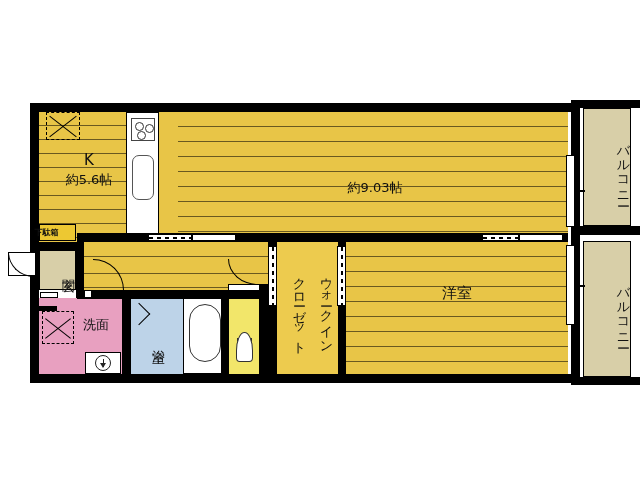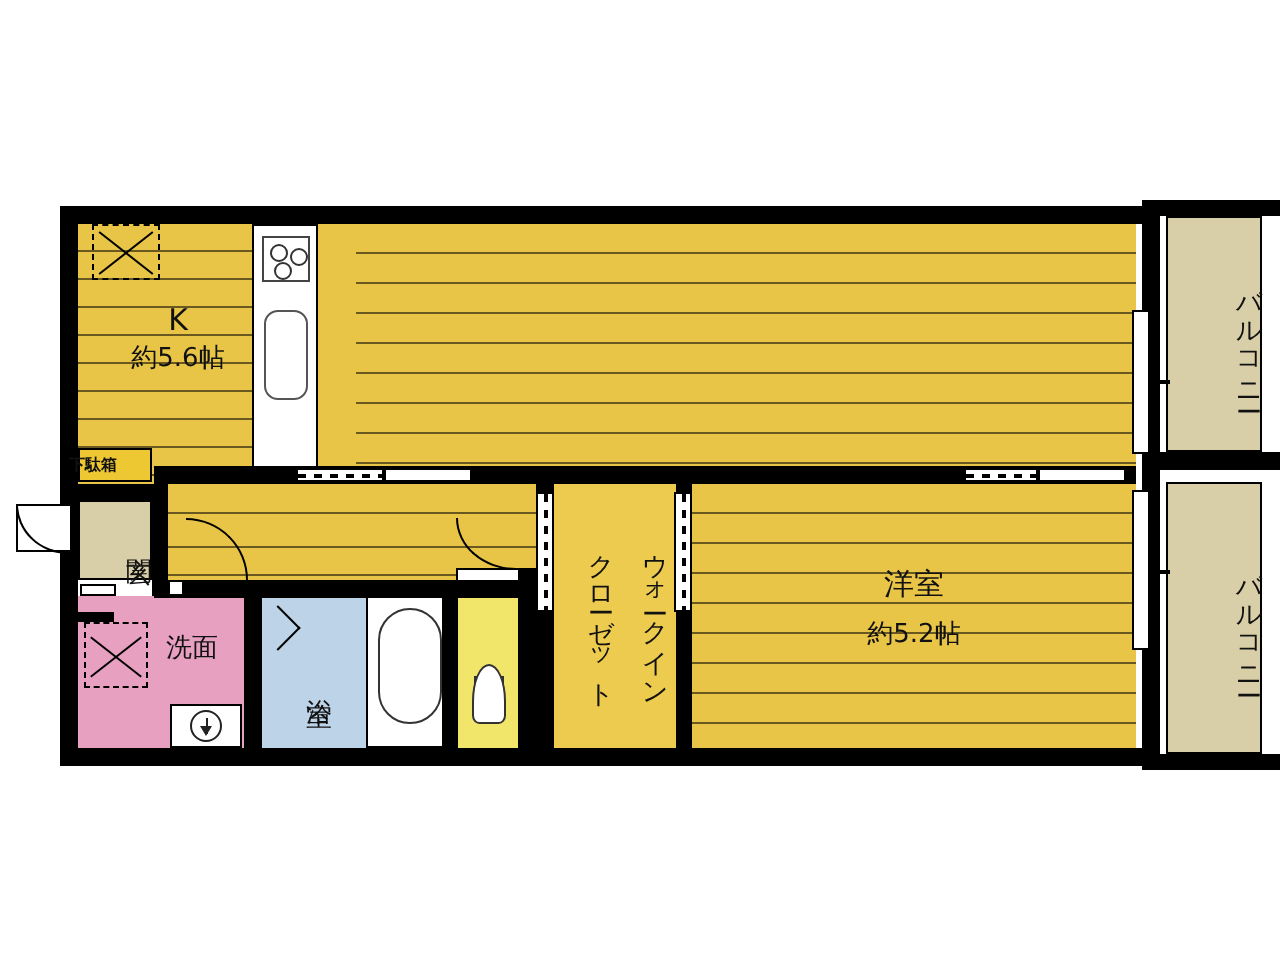--- a/index.html
+++ b/index.html
@@ -209,20 +209,21 @@
   </div>
 
   <div class="abs sink" style="left:132px; top:155px; width:22px; height:45px;"></div>
 
   <div class="abs floor-yellow" style="left:159px; top:112px; width:19px; height:128px;"></div>
 
   <div class="abs floor-yellow planks" style="left:178px; top:112px; width:390px; height:130px;"></div>
 
   <div class="abs floor-yellow planks" style="left:77px; top:242px; width:491px; height:18px;"></div>
 
+  <div class="label label-sm" style="left:305px; top:180px; width:140px;">約9.03帖</div>
 
   <div class="abs floor-yellow planks-short" style="left:77px; top:260px; width:191px; height:30px;"></div>
 
   <div class="abs yellowbox" style="left:39px; top:224px; width:37px; height:17px;"></div>
   <div class="label label-xs" style="left:28px; top:228px; width:37px;">下駄箱</div>
 
   <div class="abs floor-beige" style="left:39px; top:245px; width:37px; height:45px; border:1px solid #000;"></div>
   <div class="label label-sm label-vert" style="left:39px; top:248px; width:37px; height:42px;">玄関</div>
 
   <div class="abs entry-panel" style="left:8px; top:252px; width:28px; height:24px;"></div>
@@ -271,22 +272,21 @@
   <div class="abs wall" style="left:139px; top:112px; width:0px; height:0px;"></div>
 
   <div class="abs floor-wic" style="left:277px; top:242px; width:61px; height:132px;"></div>
   <div class="label label-sm label-vert" style="left:308px; top:248px; width:26px; height:120px;">ウォークイン</div>
   <div class="label label-sm label-vert" style="left:281px; top:248px; width:26px; height:120px;">クローゼット</div>
 
   <div class="abs slide-v-dash" style="left:268px; top:246px; width:9px; height:60px;"></div>
   <div class="abs slide-v-dash" style="left:337px; top:246px; width:9px; height:60px;"></div>
 
   <div class="abs floor-yellow planks" style="left:346px; top:242px; width:222px; height:132px;"></div>
-  <div class="label label-room" style="left:407px; top:285px; width:100px;font-family:Liberation Serif, serif;">洋室</div>
-  <div class="label label-sm" style="left:402px; top:310px; width:110px;">約5.2帖</div>
+  <div class="label label-room" style="left:407px; top:285px; width:100px;">洋室</div>
 
   <div class="abs slide-dash" style="left:148px; top:234px; width:44px; height:7px;"></div>
   <div class="abs slide" style="left:192px; top:234px; width:44px; height:7px;"></div>
 
   <div class="abs slide-dash" style="left:482px; top:234px; width:37px; height:7px;"></div>
   <div class="abs slide" style="left:519px; top:234px; width:44px; height:7px;"></div>
 
   <div class="abs swing swing-tr" style="left:93px; top:259px; width:31px; height:31px;"></div>
   <div class="abs doorleaf" style="left:84px; top:290px; width:8px; height:8px;"></div>
 

